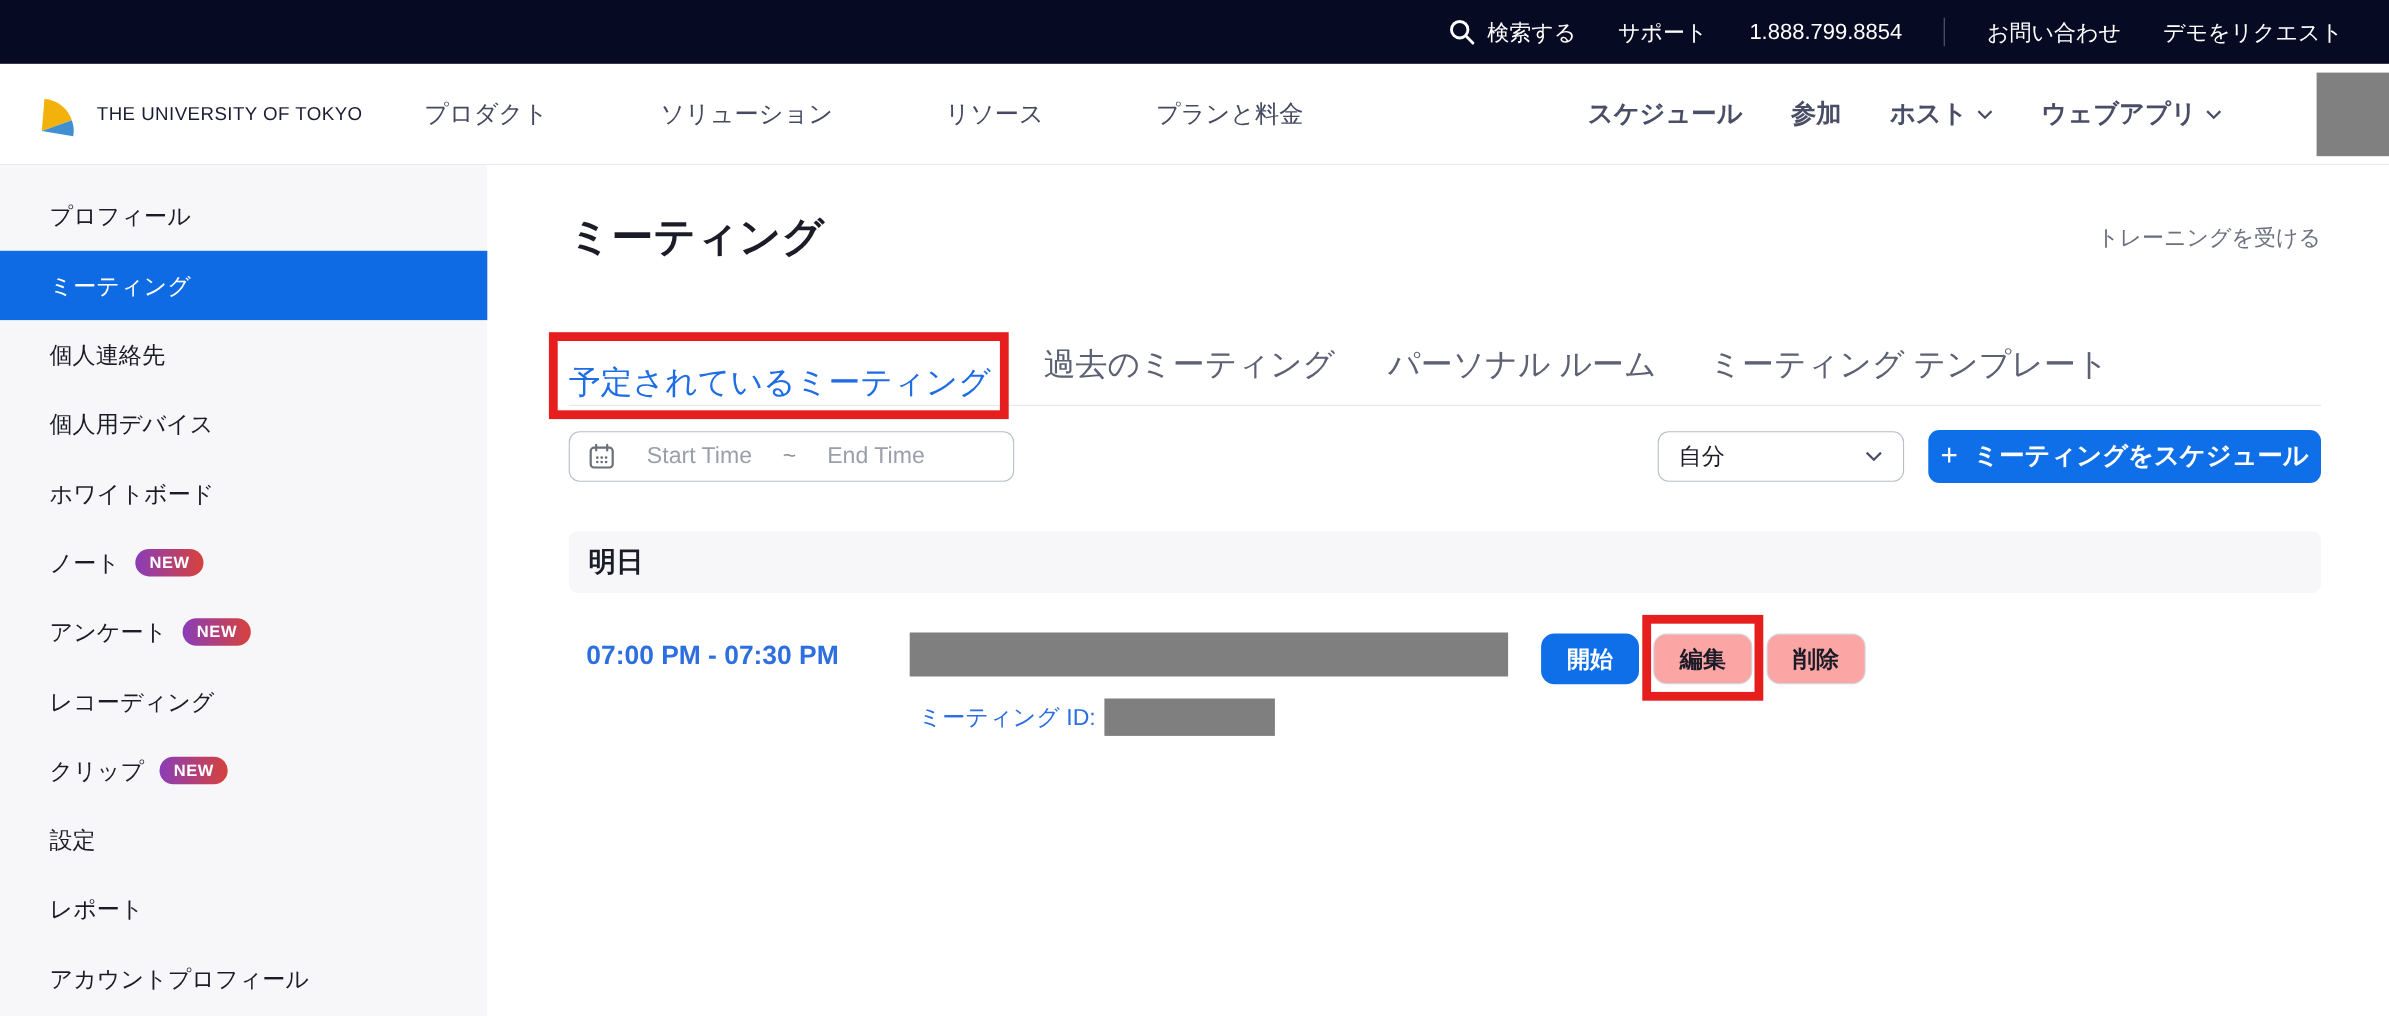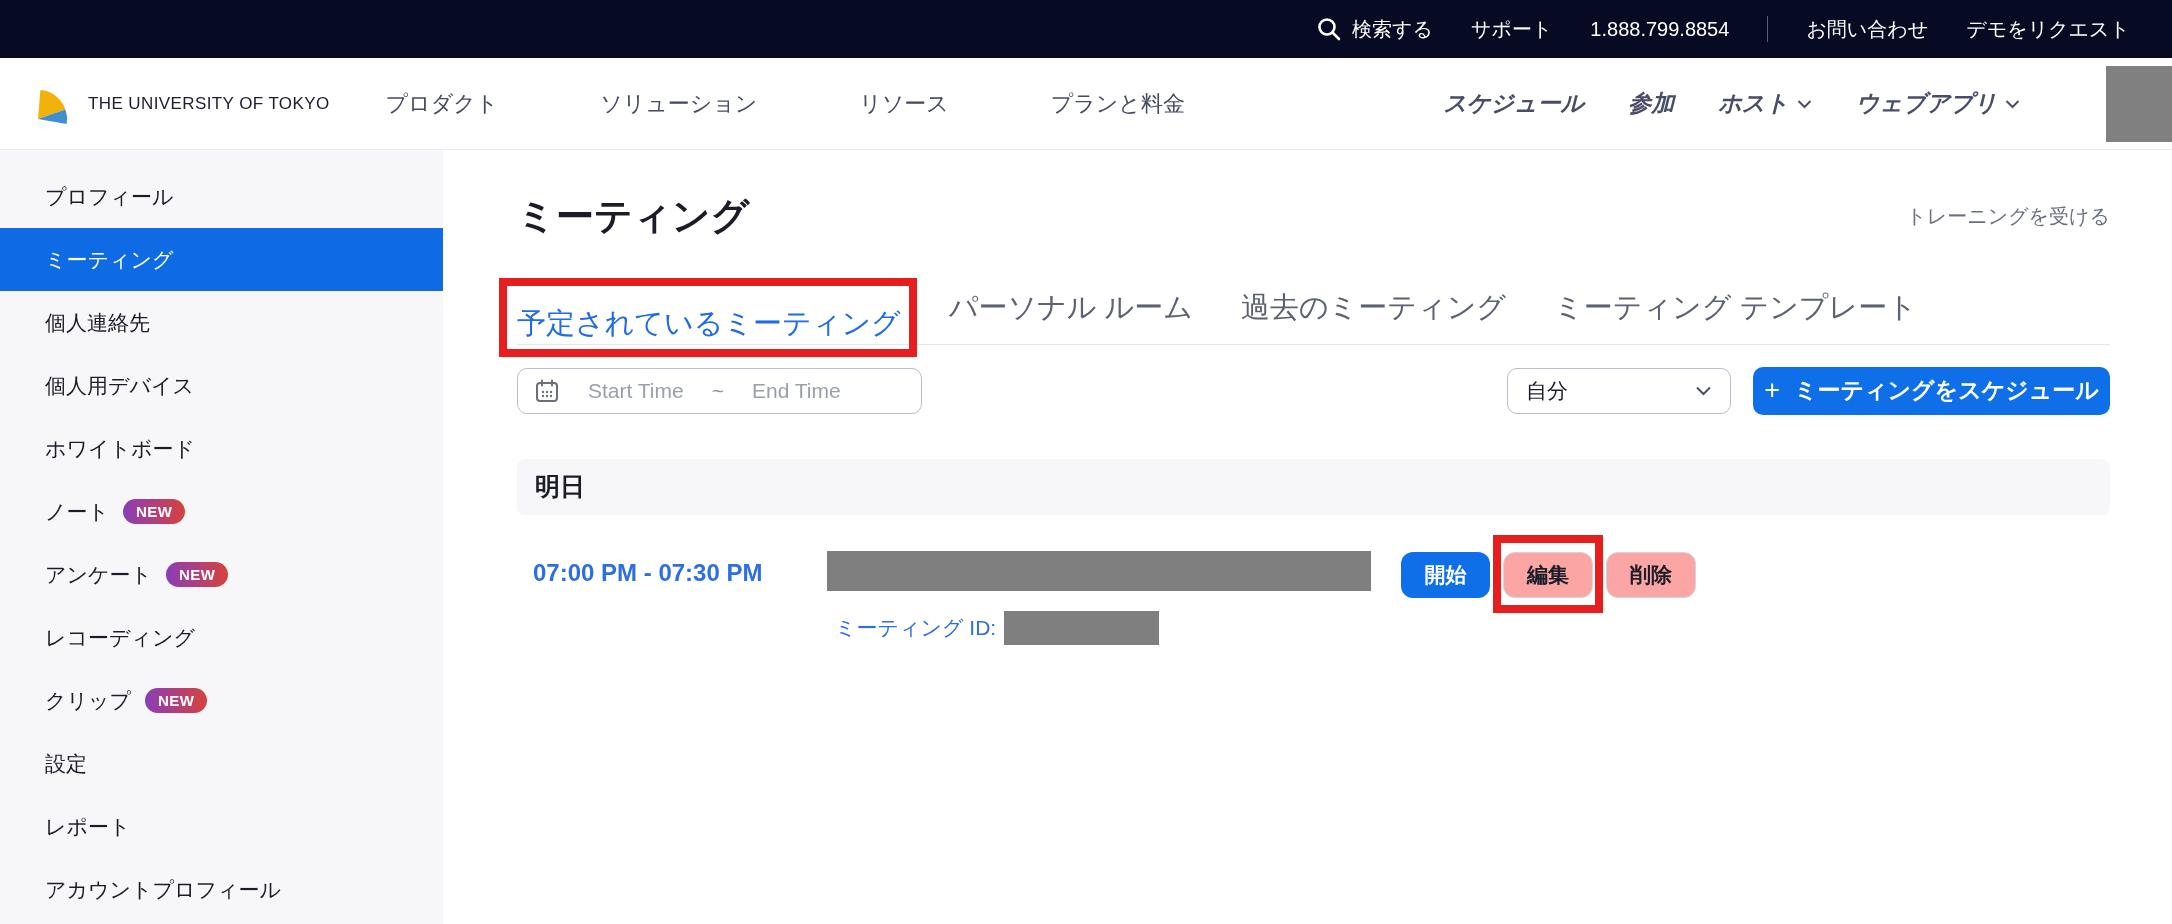--- a/index.html
+++ b/index.html
@@ -26,21 +26,21 @@
   .logo-text {
     font-family:Liberation Sans, sans-serif;
     font-size:17px; letter-spacing:0.4px; color:#1c1d33; white-space:nowrap;
   }
   .nav-left { display:flex; gap:102px; margin-left:56px; font-size:22px; color:#454a61; }
   .nav-left .nav-link { cursor:pointer; white-space:nowrap; }
   .nav-right {
     margin-left:auto; display:flex; align-items:center; gap:44px;
     font-size:23px; font-weight:700; color:#494e66;
   }
-  .nav-action { display:flex; align-items:center; gap:8px; cursor:pointer; white-space:nowrap;font-style:italic; }
+  .nav-action { display:flex; align-items:center; gap:8px; cursor:pointer; white-space:nowrap; }
   .avatar { width:66px; height:76px; background:#808080; margin-left:42px; align-self:flex-start; cursor:pointer; }
   
   .layout { display:flex; height:774px; }
   .sidebar { width:443px; background:#f7f7fa; padding-top:15px; flex-shrink:0; }
   .side-item {
     height:63px; display:flex; align-items:center; padding-left:45px;
     font-size:21px; color:#1b1c27; cursor:pointer;
   }
   .side-item.selected { background:#0e6be4; color:#ffffff; }
   .badge {
@@ -49,21 +49,21 @@
     border-radius:15px; letter-spacing:0.5px; line-height:1;
   }
   
   main { flex:1; padding:44px 62px 0 74px; position:relative; }
   .header-row { display:flex; align-items:center; justify-content:space-between; }
   h1 { margin:0; font-size:38px; line-height:1.2; font-weight:700; color:#1b1c27; }
   .training { color:#6b7080; font-size:20px; cursor:pointer; }
   
   .tabs {
     display:flex; align-items:flex-end; gap:48px;
-    margin-top:48px; border-bottom:1px solid #e5e5ec;
+    margin-top:72px; border-bottom:1px solid #e5e5ec;
   }
   .tab { font-size:29px; color:#5c6173; padding-bottom:16px; cursor:pointer; white-space:nowrap; }
   .tab.active { color:#1e6ce6; border-bottom:5px solid #2470e9; padding-bottom:11px; }
   .red-wrap { position:relative; display:inline-block; }
   .red-frame {
     position:absolute; top:-26px; right:-16px; bottom:-13px; left:-18px;
     border:8px solid #e61e1e; pointer-events:none; z-index:5;
   }
   
   .filter-row { display:flex; align-items:center; margin-top:22px; }
@@ -220,22 +220,22 @@
     <div class="header-row">
       <h1>ミーティング</h1>
       <span class="training">トレーニングを受ける</span>
     </div>
 
     <div class="tabs">
       <span class="red-wrap">
         <span class="red-frame"></span>
         <span class="tab active">予定されているミーティング</span>
       </span>
+      <span class="tab">過去のミーティング</span>
       <span class="tab">パーソナル ルーム</span>
-      <span class="tab">過去のミーティング</span>
       <span class="tab">ミーティング テンプレート</span>
     </div>
 
     <div class="filter-row">
       <div class="daterange">
         <span>
           <svg width="26" height="26" viewBox="0 0 26 26" fill="none">
             <rect x="3" y="5" width="20" height="18" rx="3" stroke="#6a6f7b" stroke-width="2"></rect>
             <line x1="8" y1="2.5" x2="8" y2="7.5" stroke="#6a6f7b" stroke-width="2" stroke-linecap="round"></line>
             <line x1="18" y1="2.5" x2="18" y2="7.5" stroke="#6a6f7b" stroke-width="2" stroke-linecap="round"></line>

